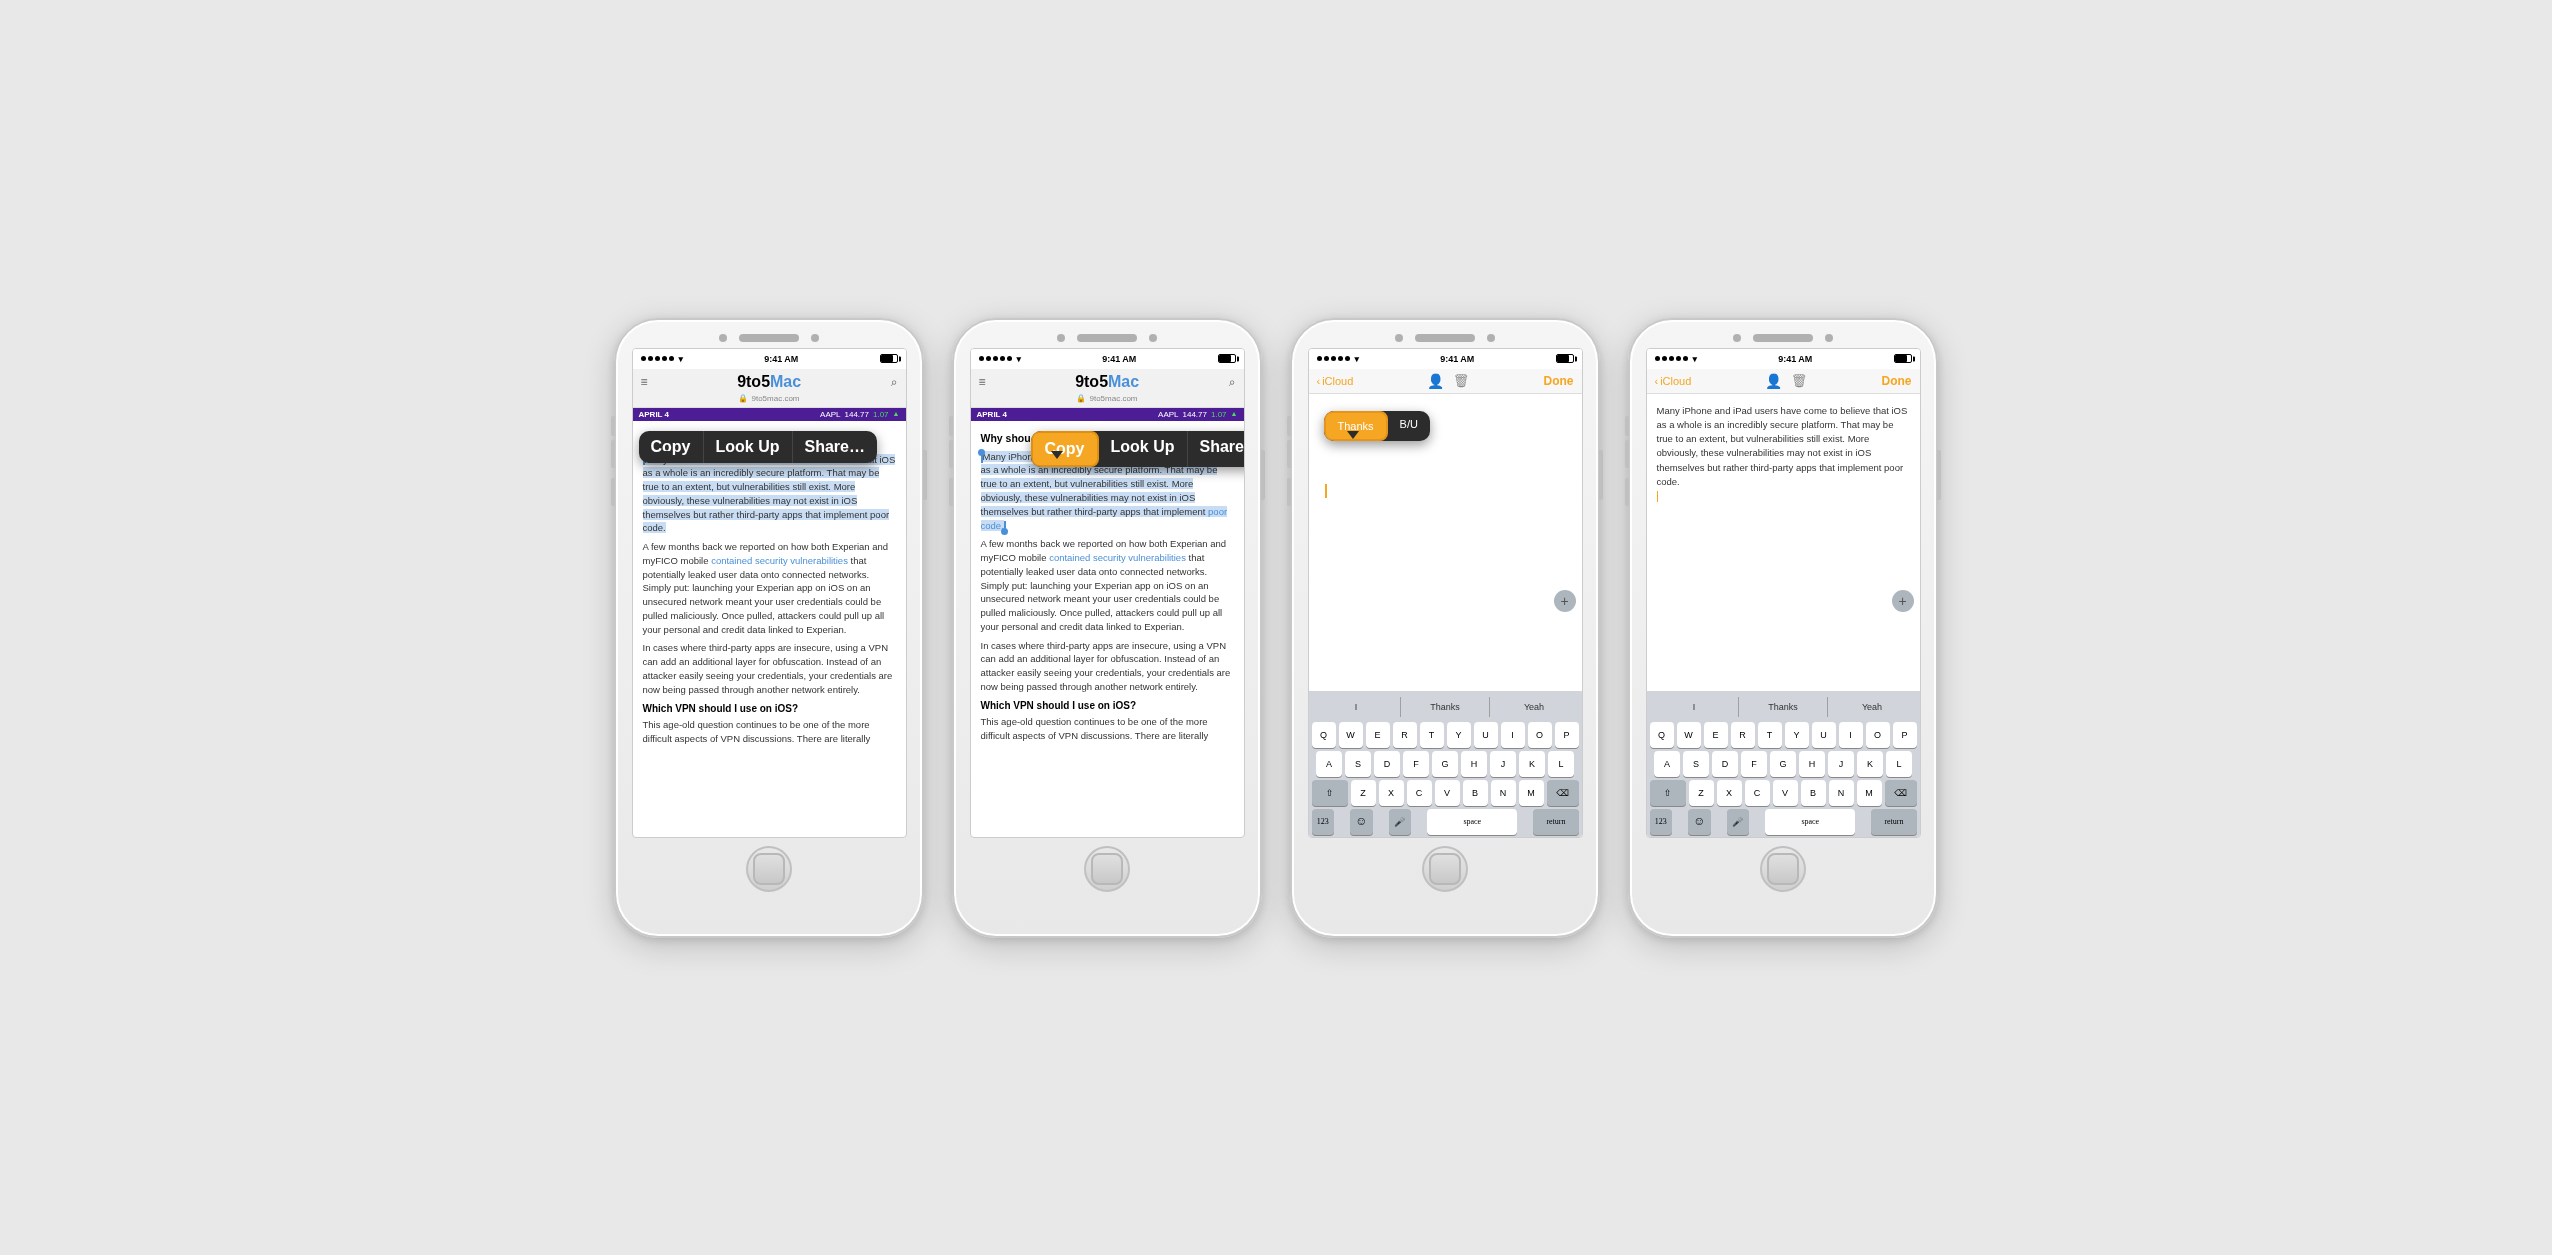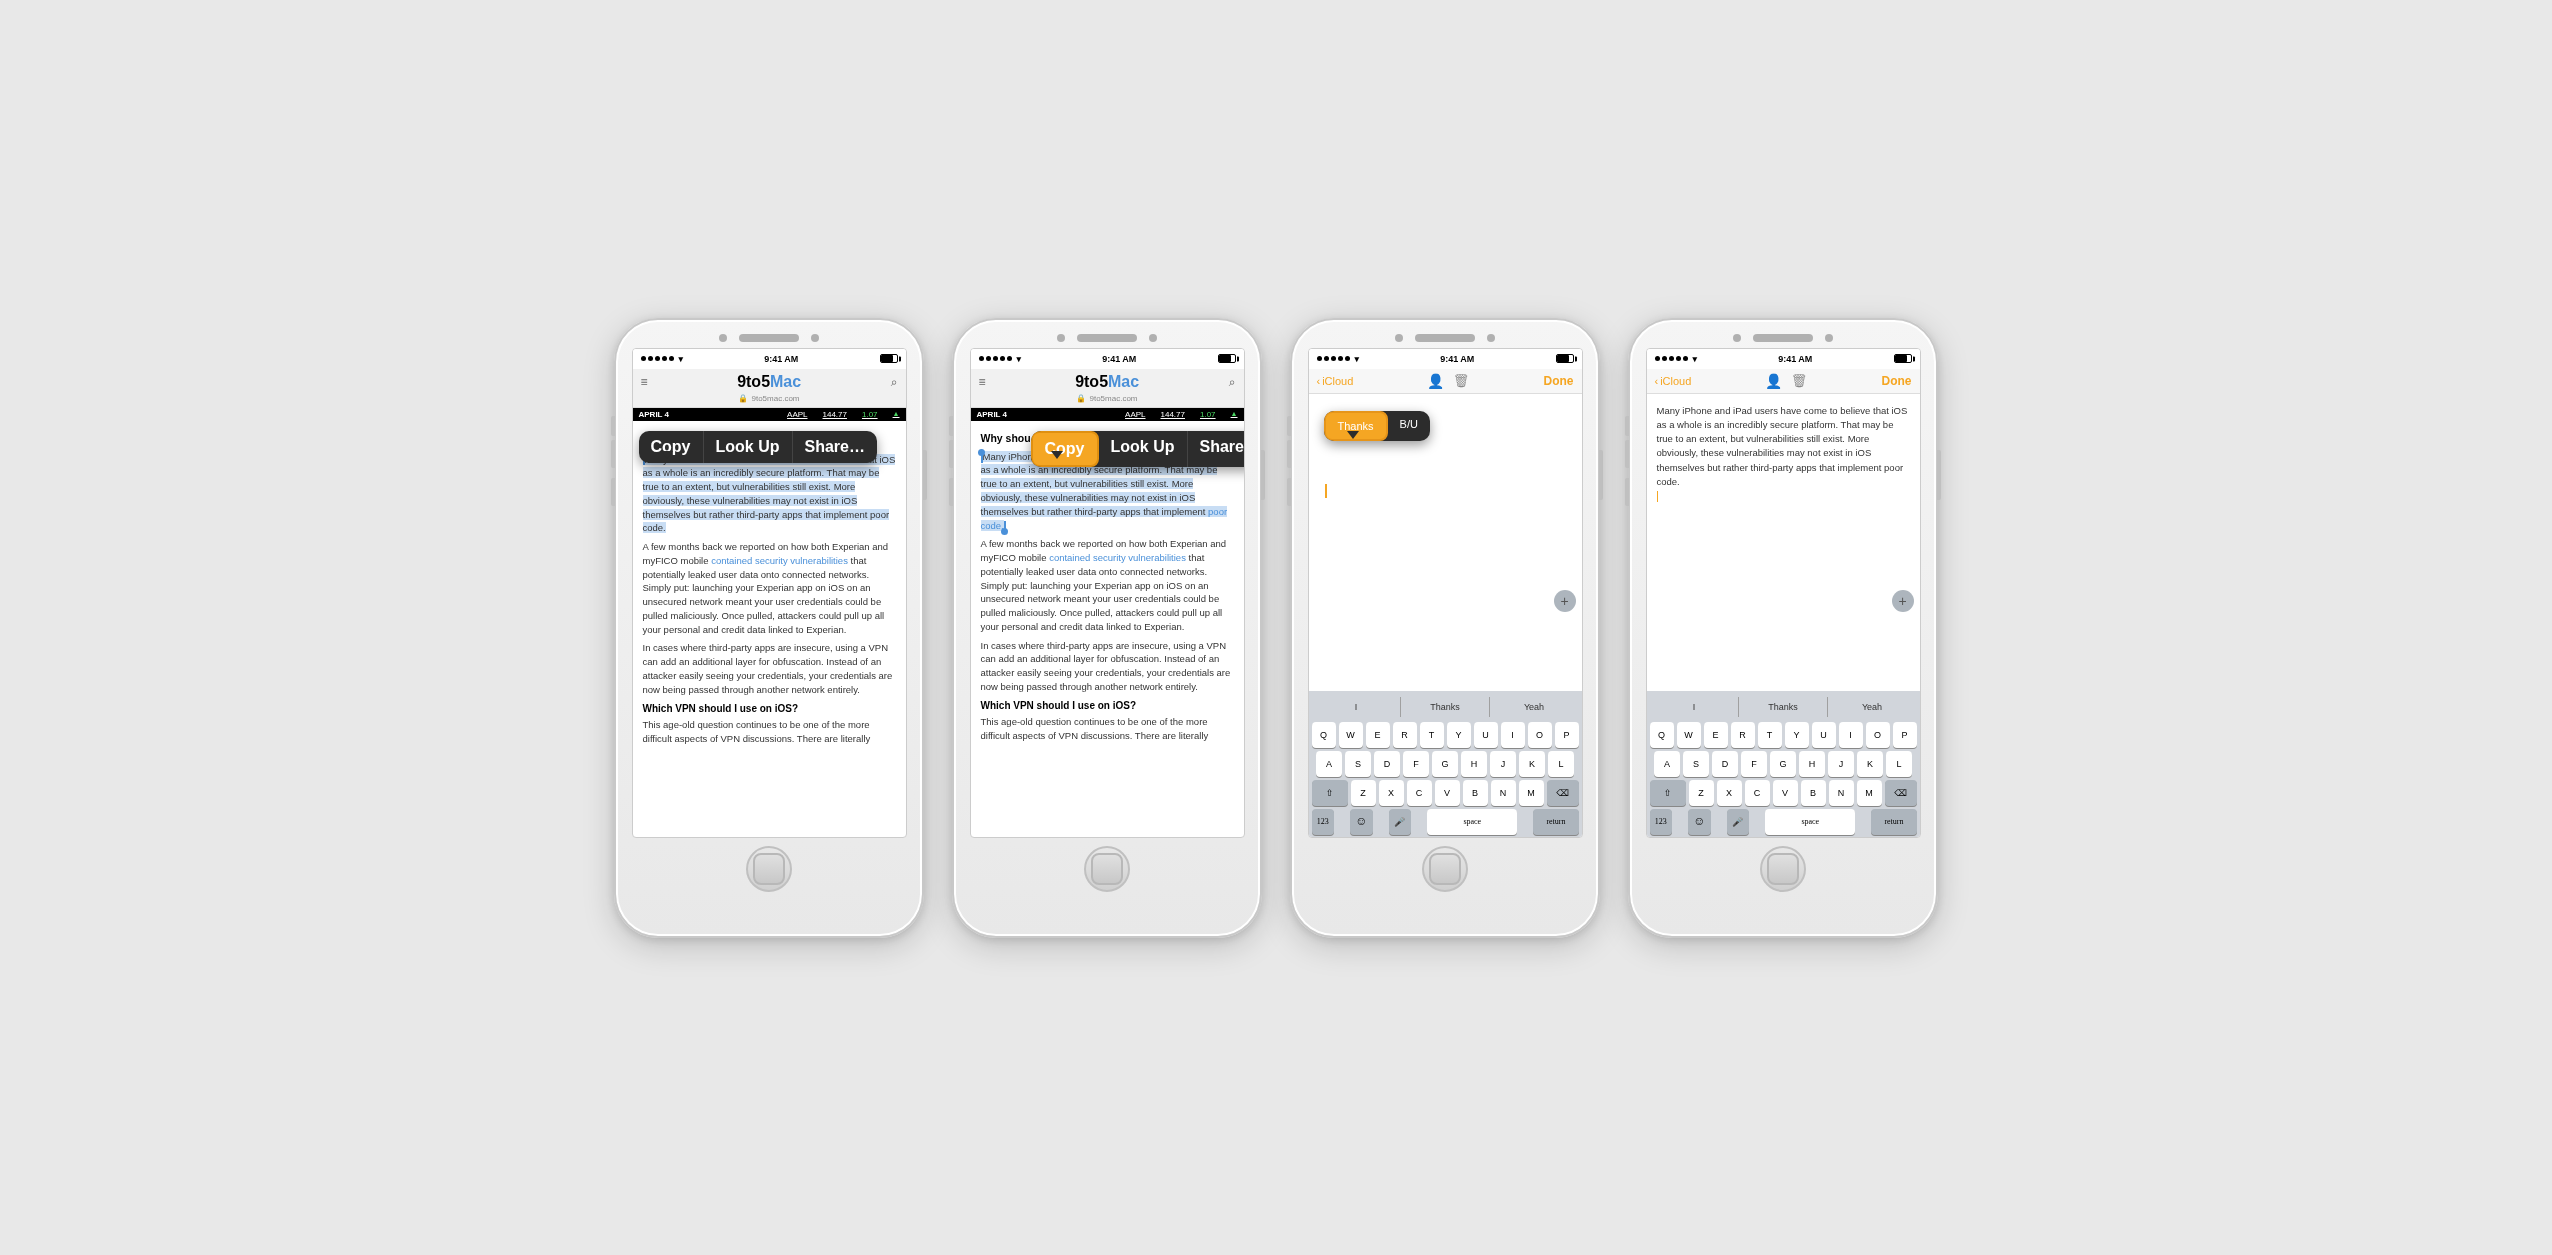--- a/index.html
+++ b/index.html
@@ -131,30 +131,30 @@
     .safari-search-icon { font-size: 12px; color: #666; }
     .safari-url {
       display: flex;
       align-items: center;
       justify-content: center;
       font-size: 8px;
       color: #888;
       gap: 3px;
     }
     .safari-ticker {
-      background: #000000;
+      background: #4c1d95;
       color: #fff;
       font-size: 8px;
       padding: 2px 6px;
       display: flex;
       align-items: center;
       justify-content: space-between;
     }
     .ticker-left { font-weight: 600; }
-    .ticker-right { display: flex; gap: 15px; text-decoration: underline; }
+    .ticker-right { display: flex; gap: 4px; }
 
     
     .context-menu {
       position: absolute;
       top: 82px;
       left: 6px;
       background: #2c2c2c;
       border-radius: 10px;
       display: flex;
       overflow: hidden;

